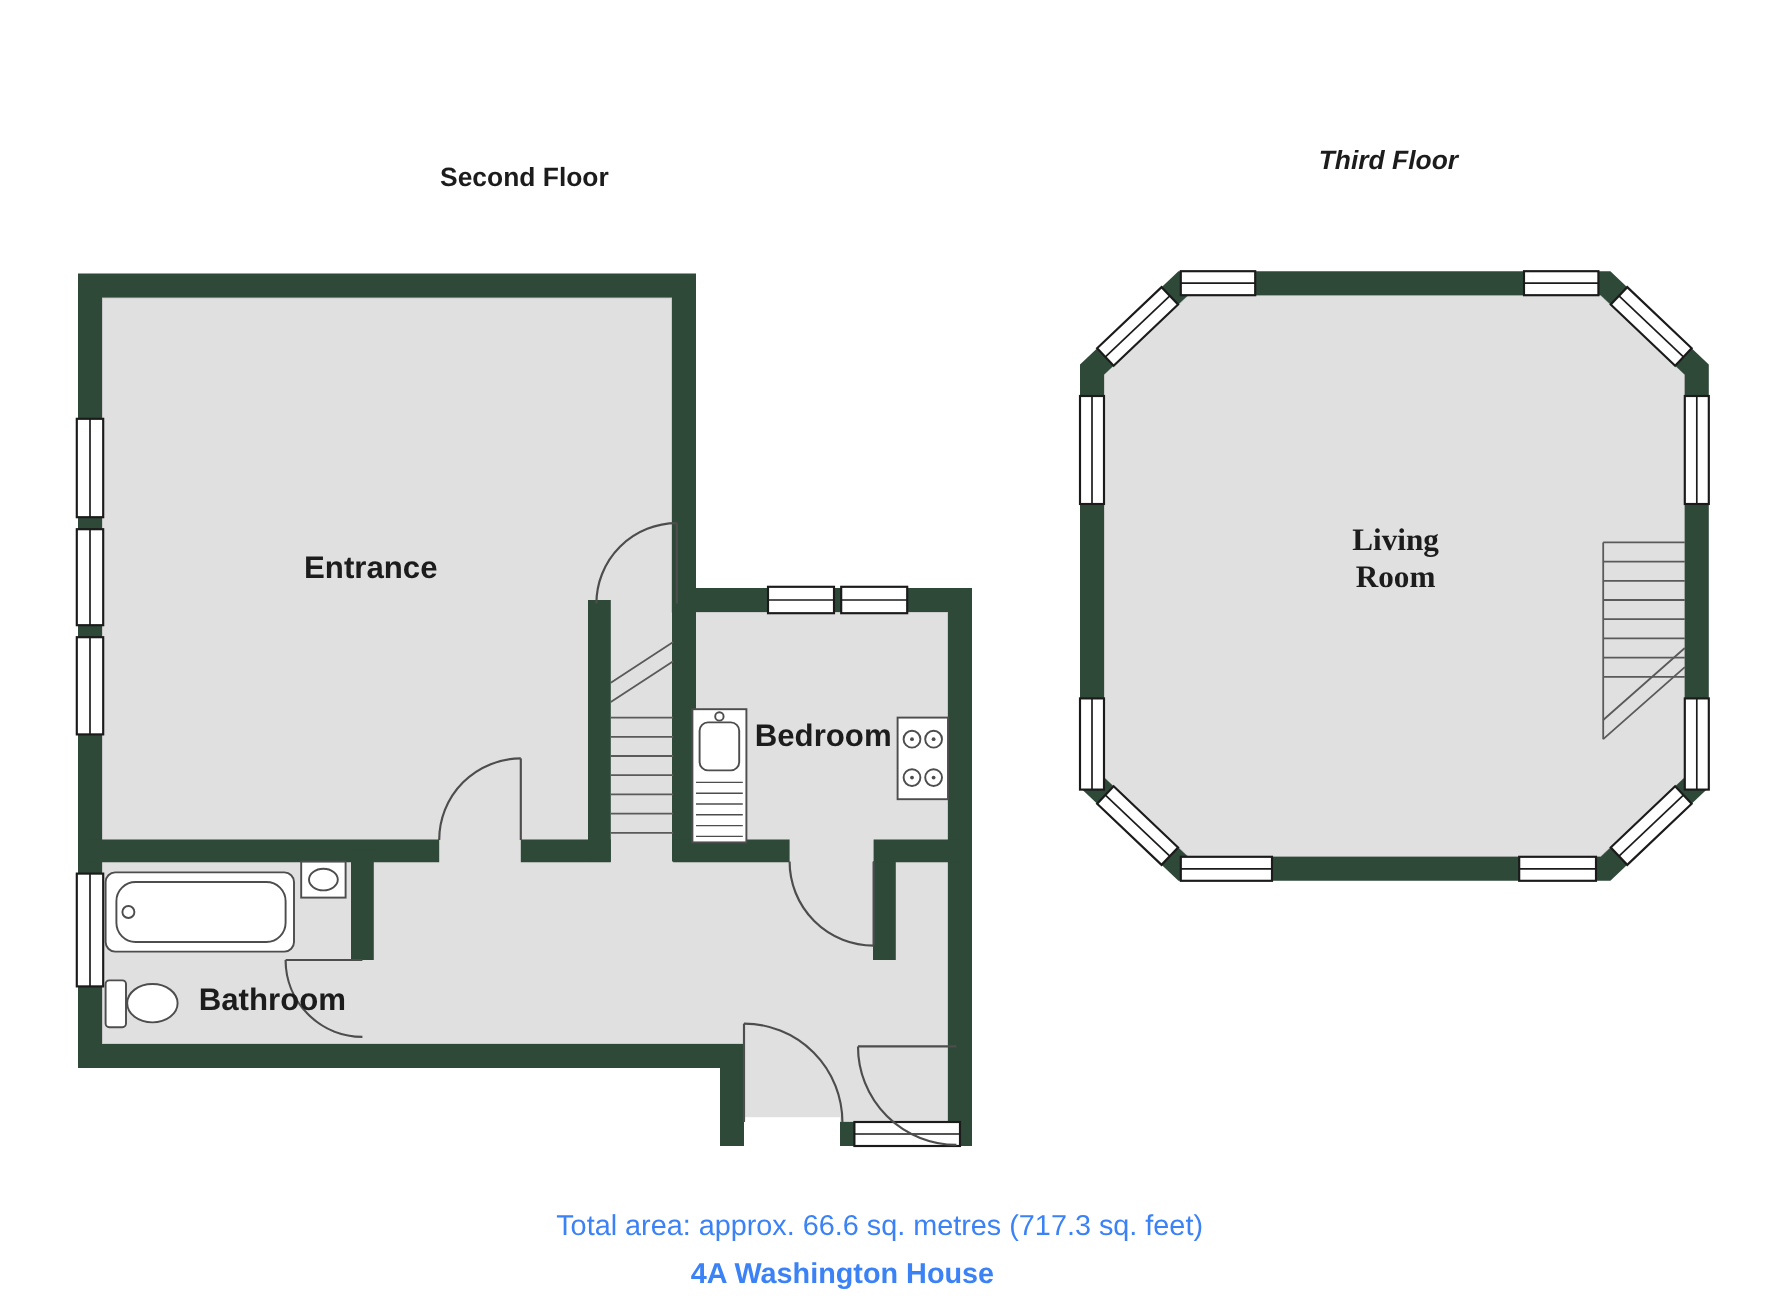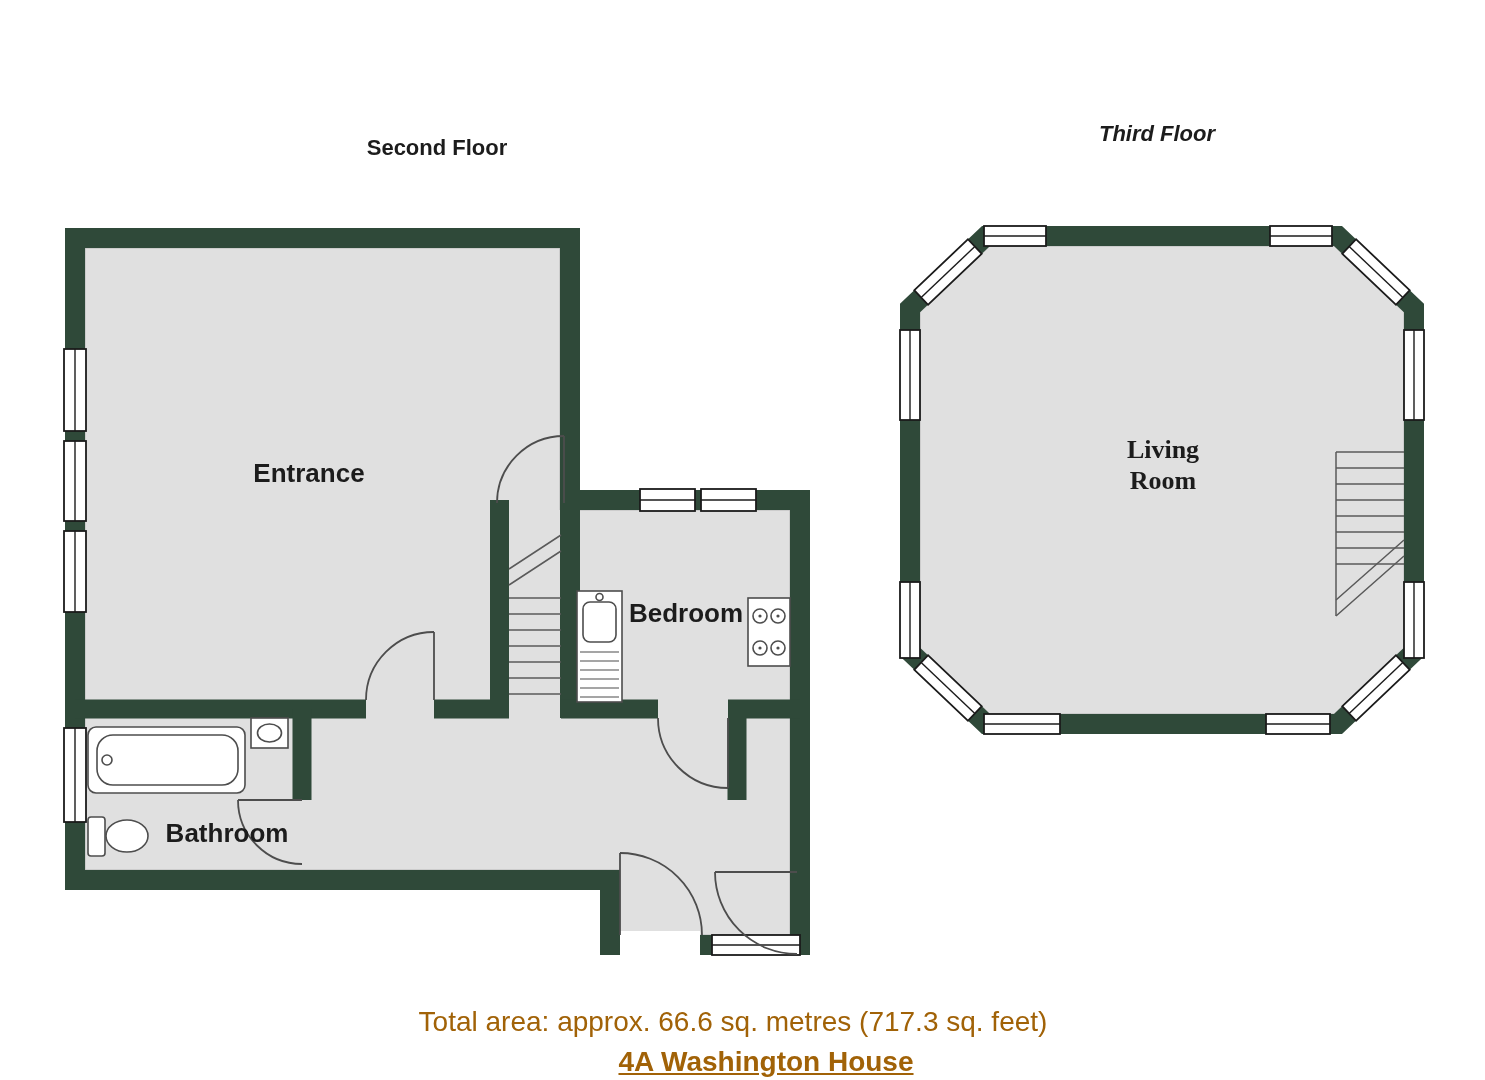--- a/index.html
+++ b/index.html
@@ -18,21 +18,21 @@
   .door line  { stroke:#4d4d4d; stroke-width:1.8; }
   .stair path { fill:none; stroke:#5a5a5a; stroke-width:1.5; }
   .fixture rect, .fixture ellipse, .fixture circle { fill:#ffffff; stroke:#4d4d4d; stroke-width:1.6; }
   .fixture .dot  { fill:#4d4d4d; stroke:none; }
   .fixture .thin { fill:none; stroke:#4d4d4d; stroke-width:1.2; }
 
   
   .lbl { position:absolute; transform:translate(-50%,-50%); font-weight:bold; font-size:26px;
          color:#1c1c1c; white-space:pre-line; text-align:center; line-height:1.18; }
   .title { font-size:22px; }
-  .footer-line { position:absolute; transform:translate(-50%,-50%); font-size:28px; color:#a16207;
+  .footer-line { position:absolute; transform:translate(-50%,-50%); font-size:24px; color:#3b82f6;
                  white-space:nowrap; text-align:center; }
   .footer-name { font-weight:bold; }
 </style>
 </head>
 <body>
 
 <div class="canvas">
 
   <svg class="plan" width="1485" height="1080" viewBox="0 0 1485 1080">
 
@@ -214,15 +214,15 @@
   <div class="lbl title" style="left:437px; top:148px;">Second Floor</div>
   <div class="lbl title" style="left:1157px; top:134px;font-style:italic;">Third Floor</div>
 
   <div class="lbl" style="left:309px; top:473px;">Entrance</div>
   <div class="lbl" style="left:686px; top:613px;">Bedroom</div>
   <div class="lbl" style="left:227px; top:833px;">Bathroom</div>
   <div class="lbl" style="left:1163px; top:466px;font-family:Liberation Serif, serif;">Living
 Room</div>
 
   <div class="footer-line" style="left:733px; top:1022px;">Total area: approx. 66.6 sq. metres (717.3 sq. feet)</div>
-  <div class="footer-line footer-name" style="left:766px; top:1062px;text-decoration:underline;">4A Washington House</div>
+  <div class="footer-line footer-name" style="left:702px; top:1062px;">4A Washington House</div>
 
 </div>
 
 </body></html>

